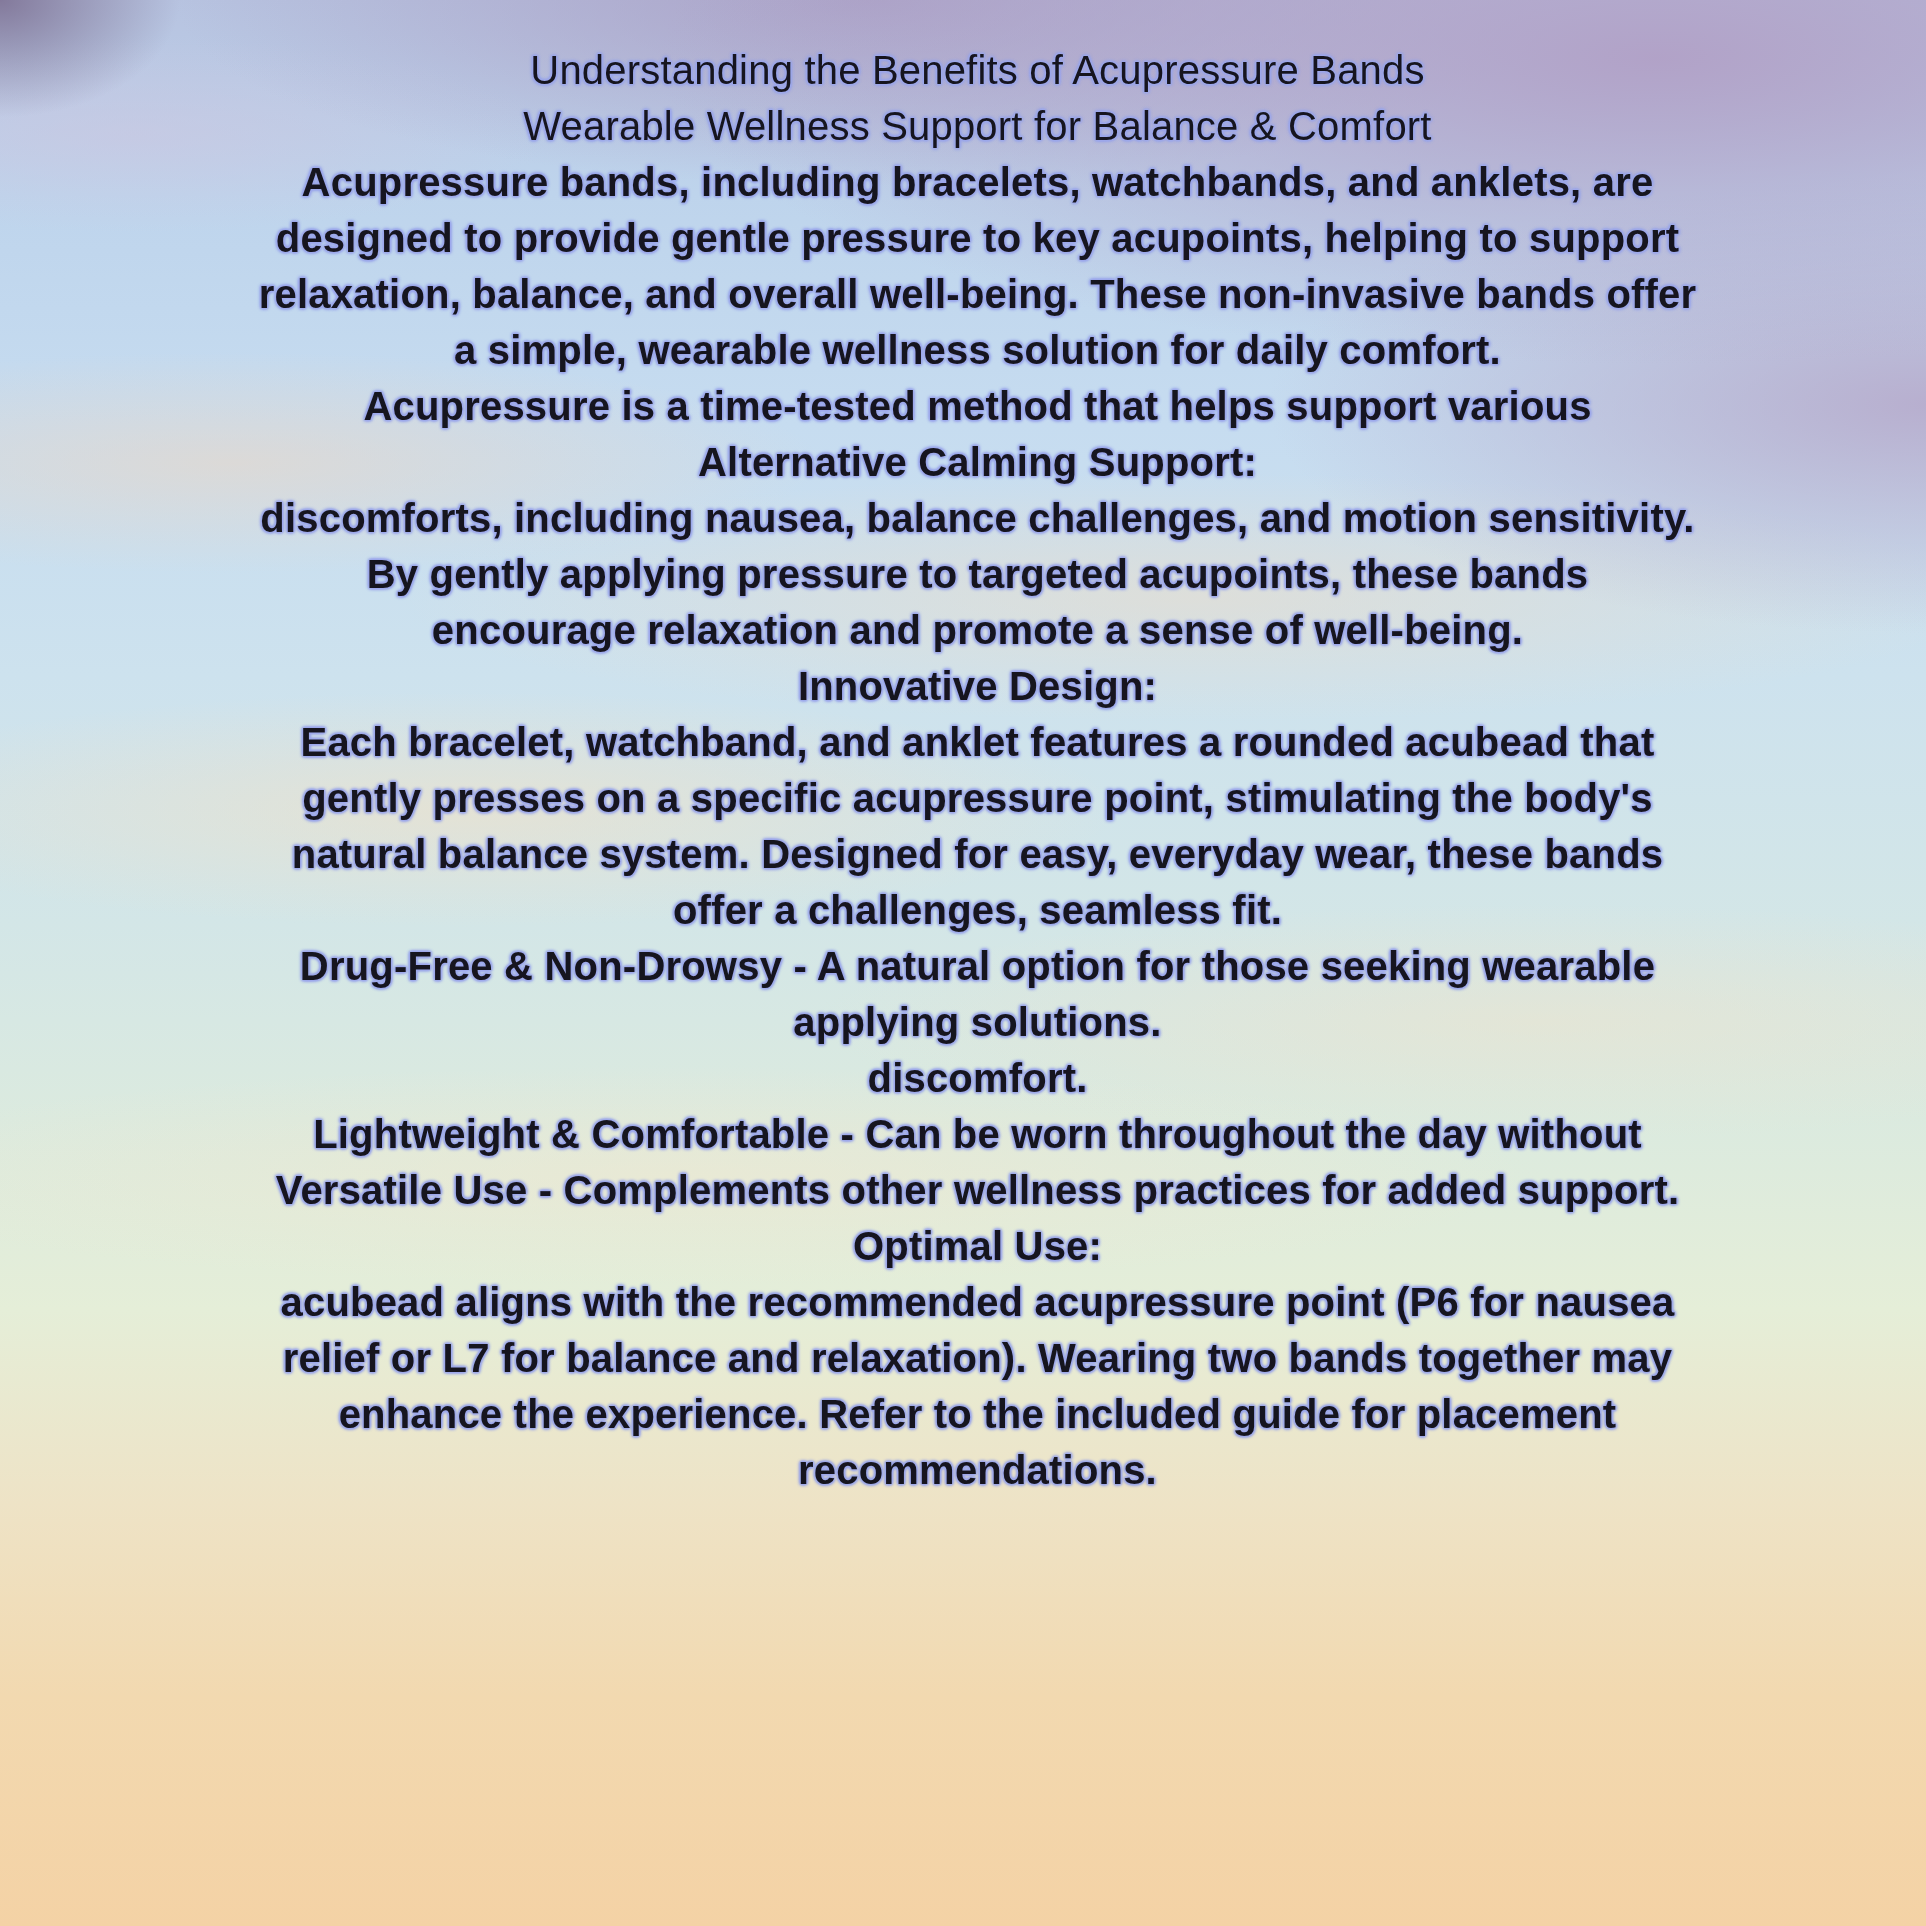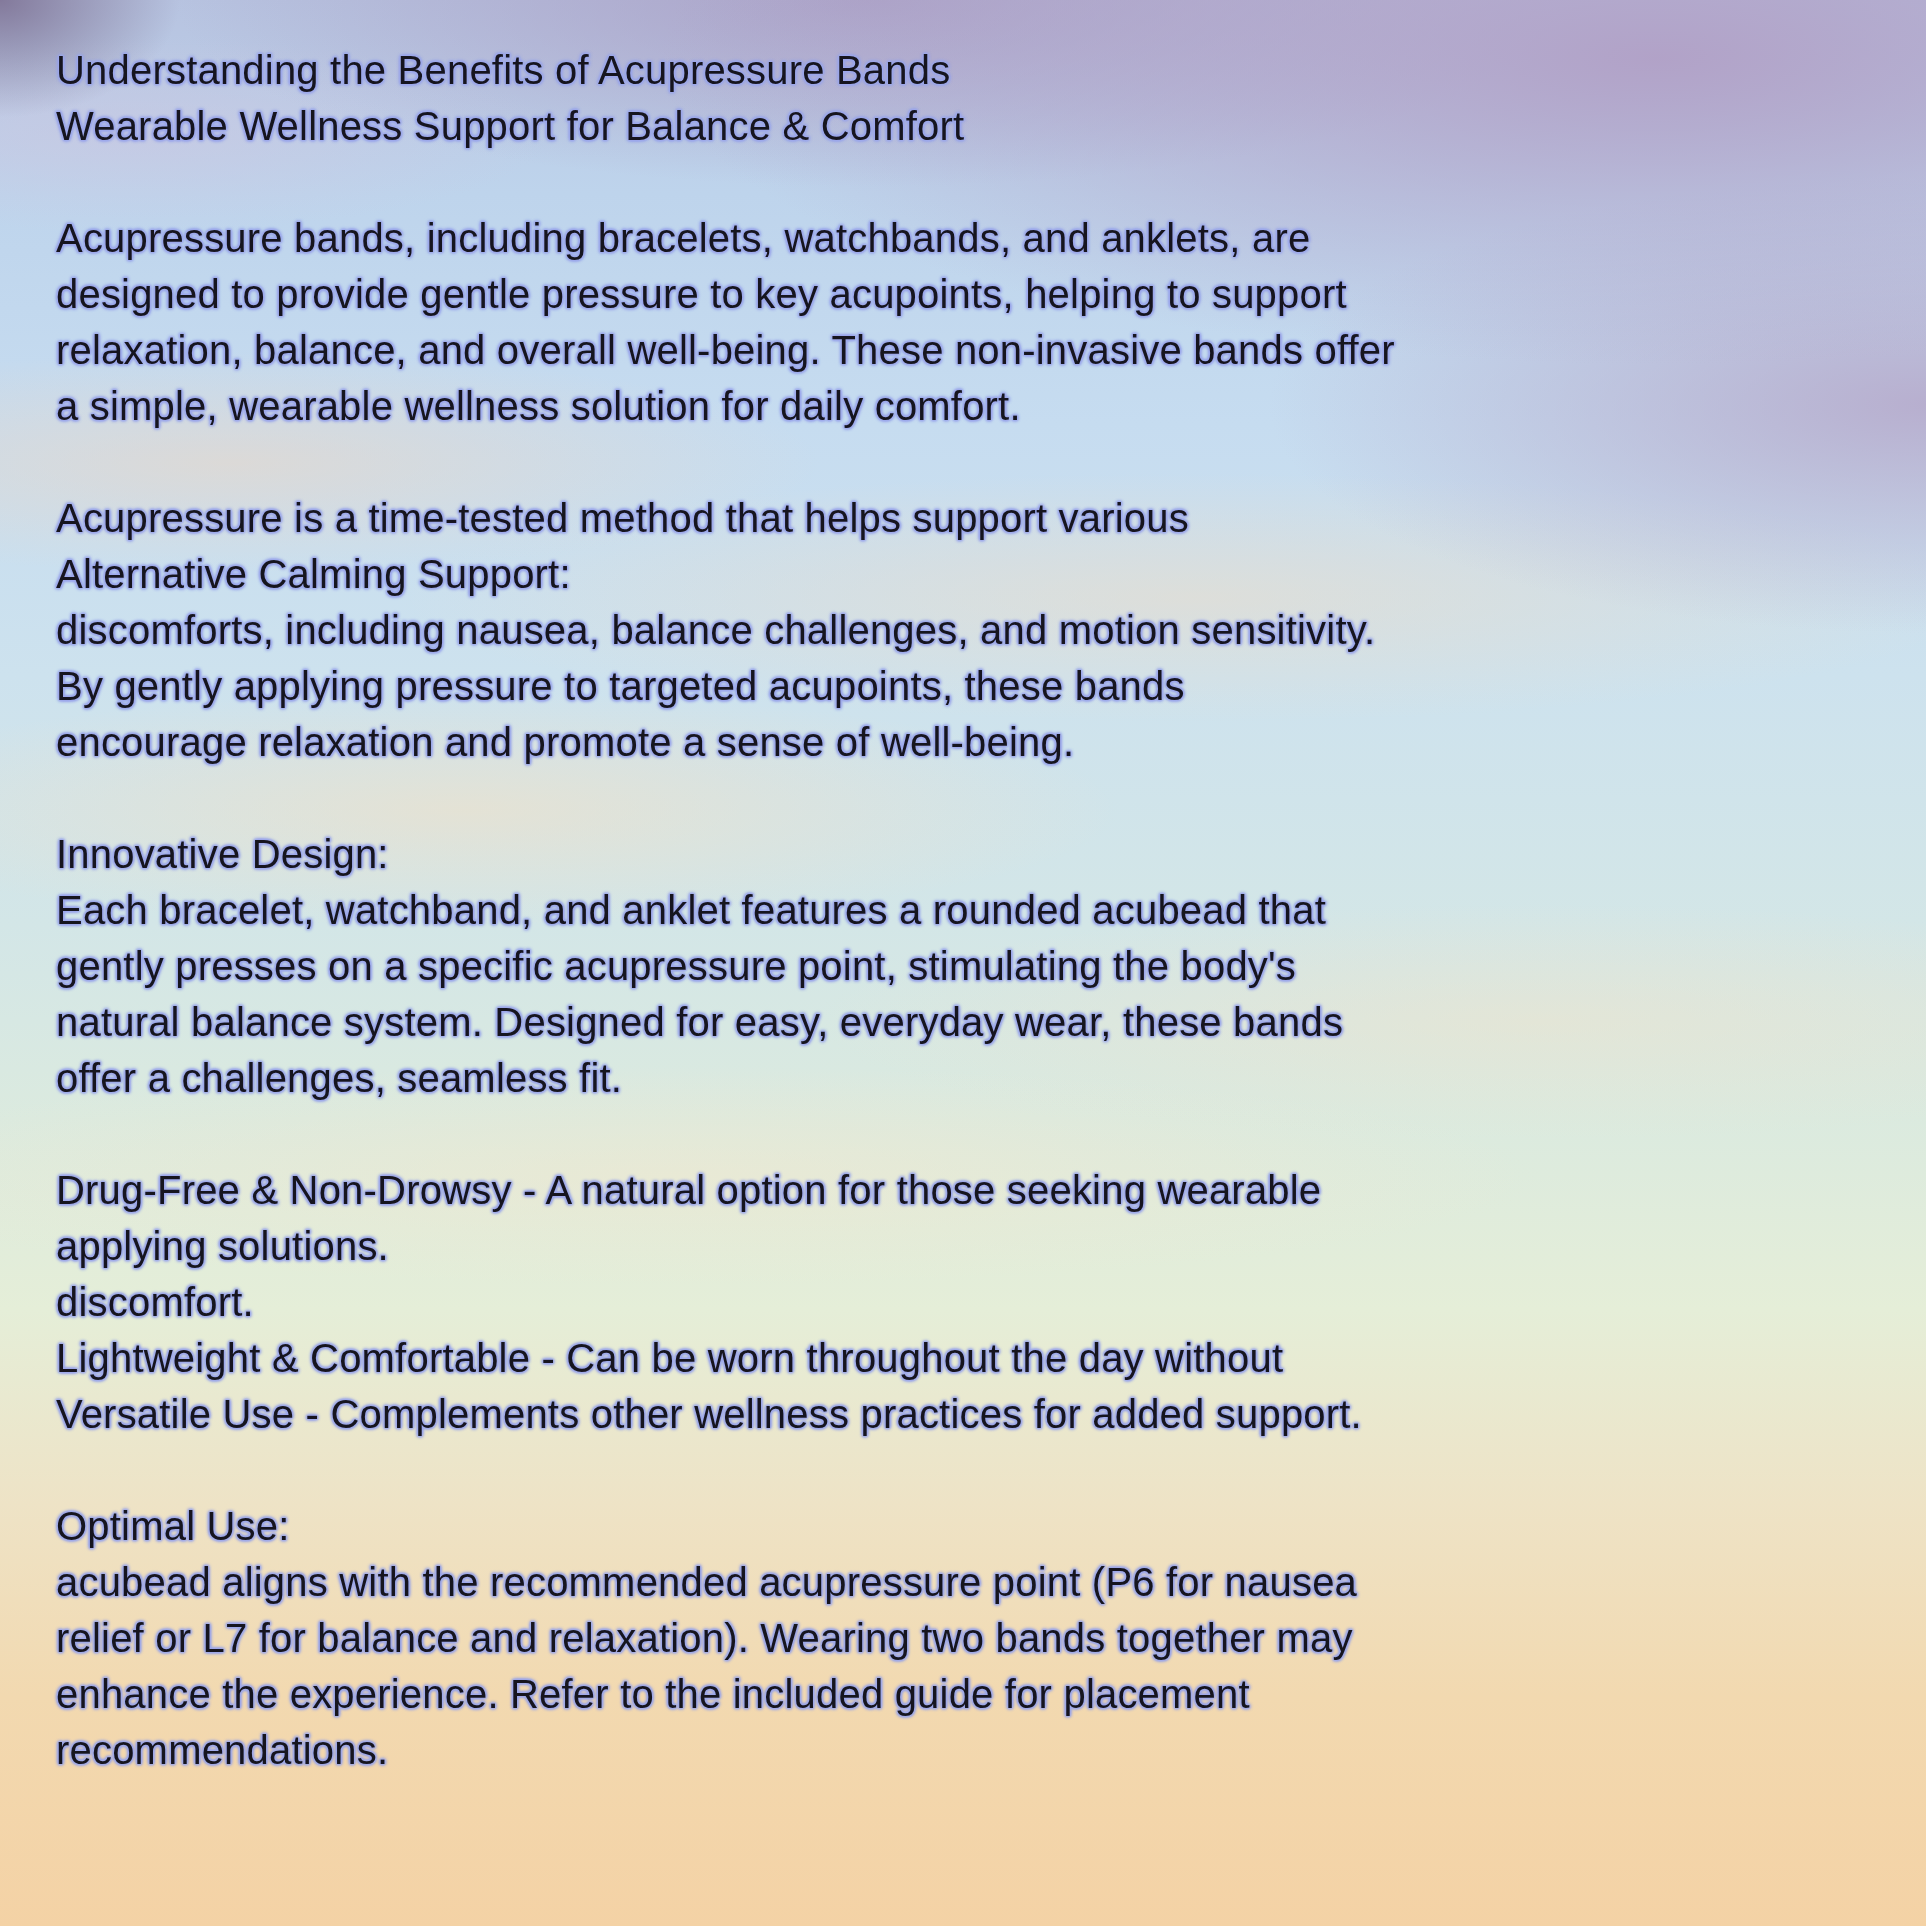--- a/index.html
+++ b/index.html
@@ -32,20 +32,21 @@
         #b7c3e0 0%,
         #bed4ec 10%,
         #c6dcf0 22%,
         #cde2ee 35%,
         #d3e6e7 48%,
         #dbeadf 58%,
         #e5eed8 68%,
         #eee3c6 78%,
         #f2d9b0 88%,
         #f4d2a5 100%);
+    text-align: center;
   }
   .content {
     position: absolute;
     top: 42px;
     left: 56px;
     right: 28px;
     color: #16151f;
     font-size: 40px;
     letter-spacing: 0.2px;
     text-shadow:
@@ -55,21 +56,21 @@
       -1px -1px 3px #97a3ea,
       1px -1px 3px #97a3ea,
       -1px 1px 3px #97a3ea;
   }
   .line {
     line-height: 56px;
     height: 56px;
     white-space: nowrap;
   }
   .section {
-    margin-top: 56px; 
+    font-weight: bold;
   }
 </style>
 </head>
 <body>
 
 <div class="page">
   <div class="content">
 
     <div class="title-block">
       <div class="line">Understanding the Benefits of Acupressure Bands</div>

